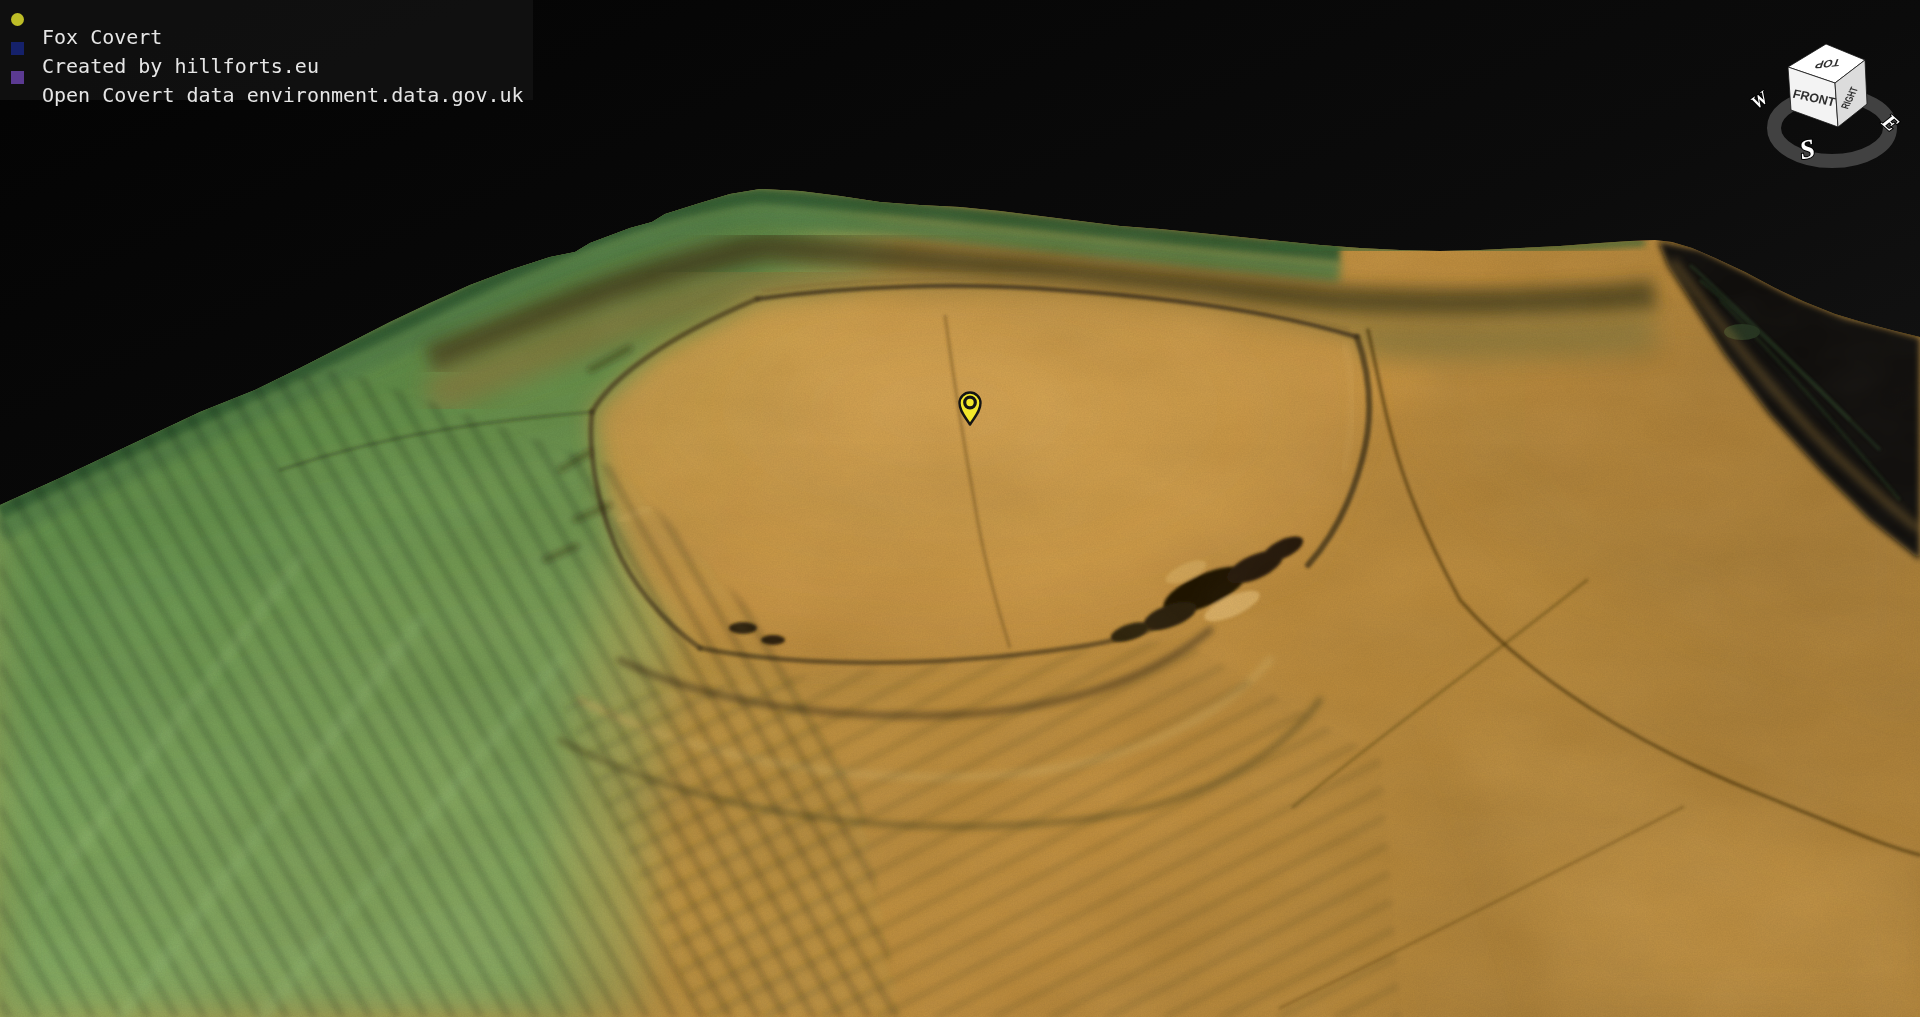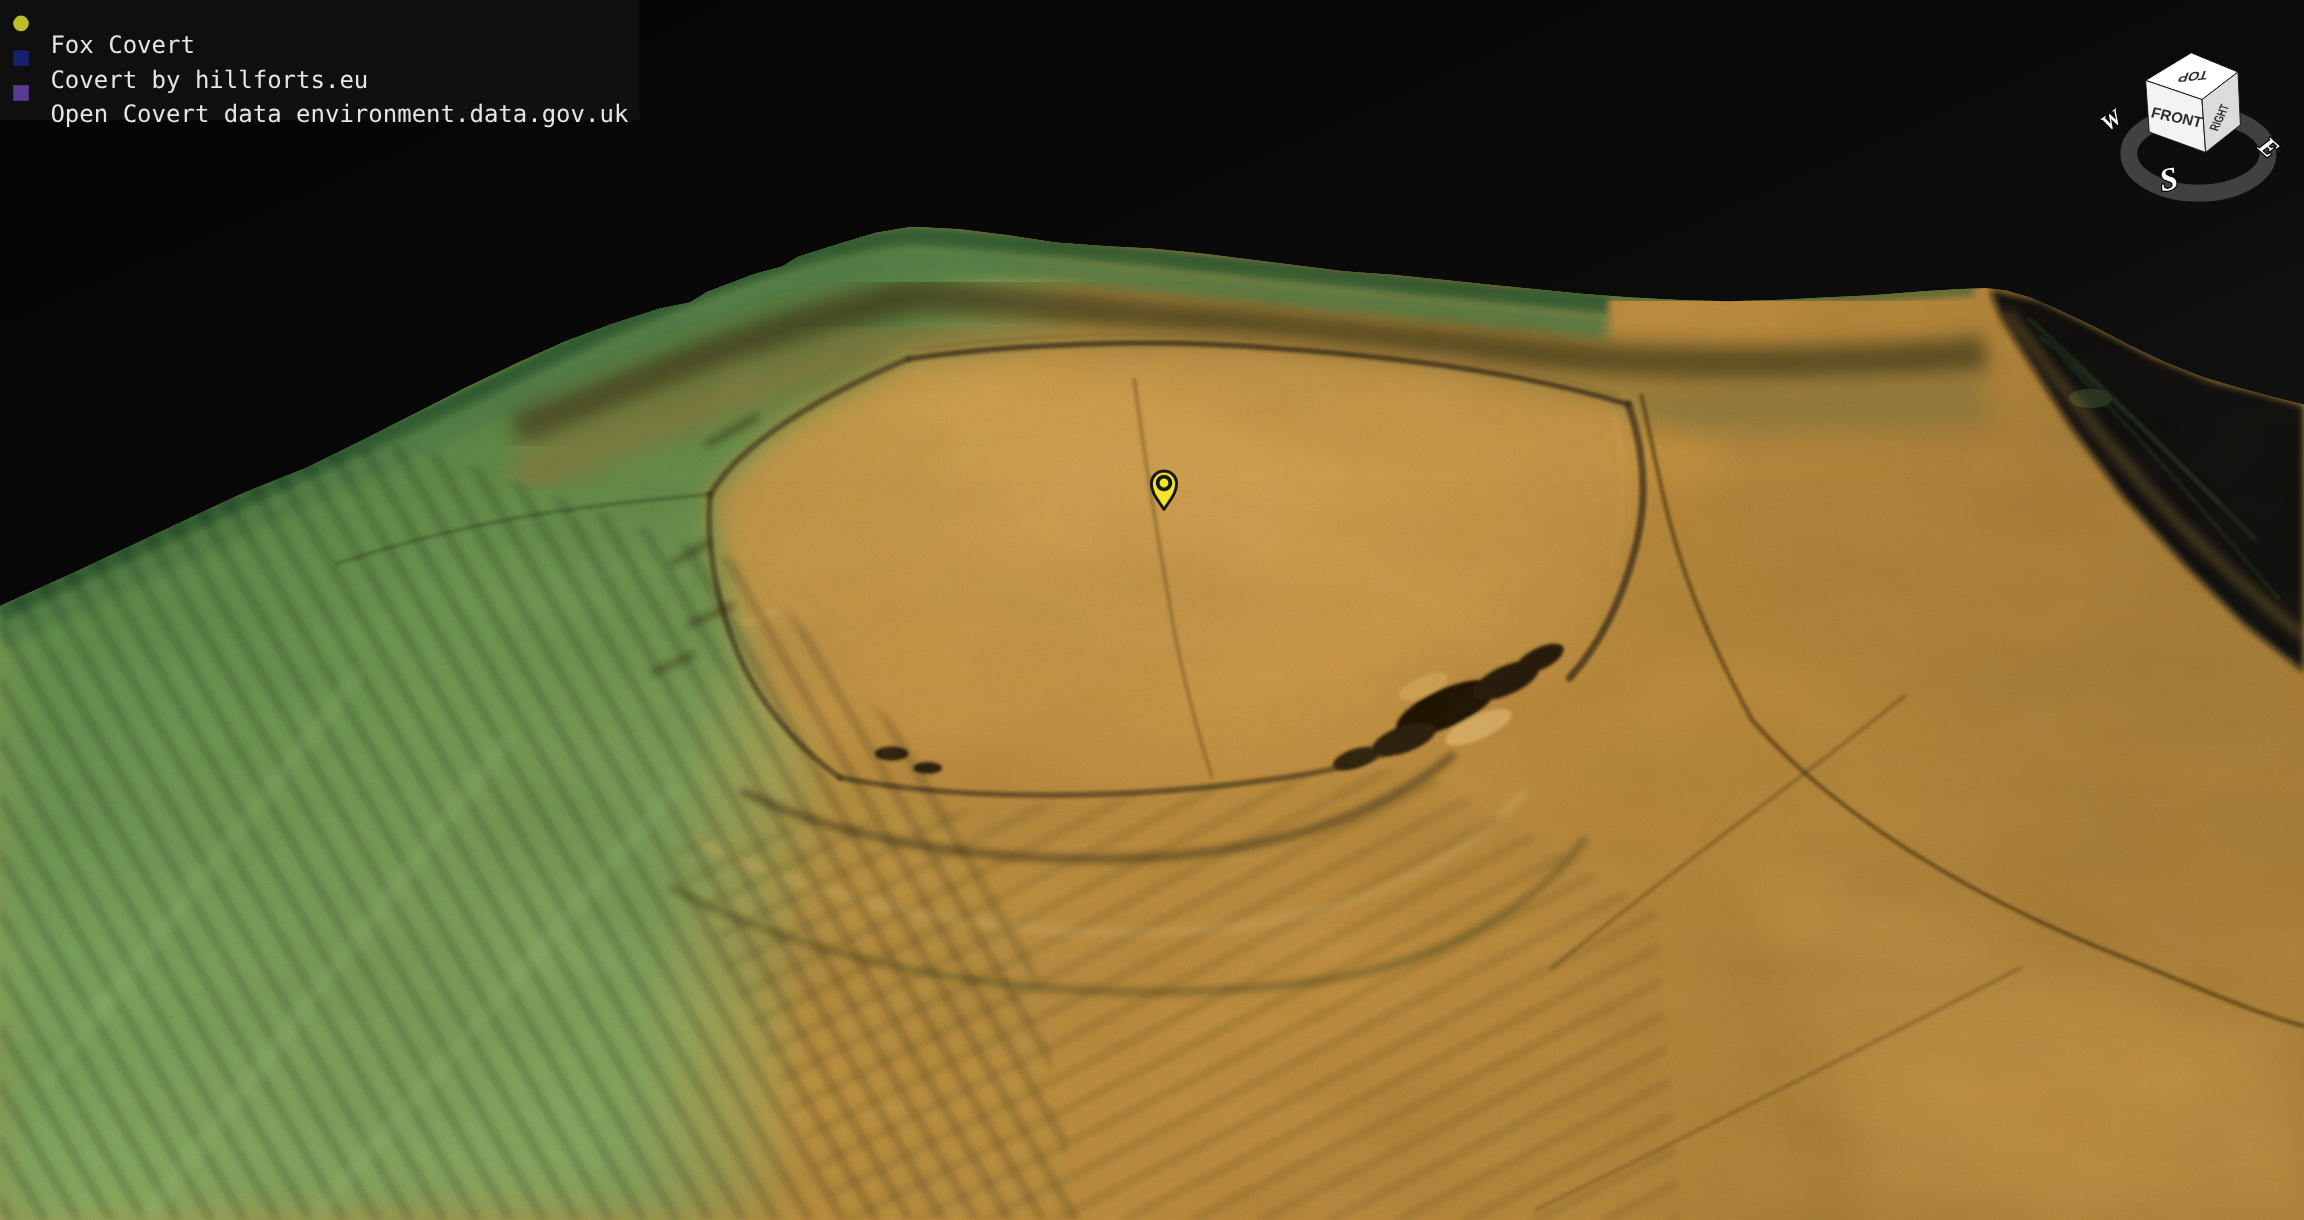--- a/index.html
+++ b/index.html
@@ -203,21 +203,21 @@
   </g>
 </svg>
 
   <div class="legend">
     <div class="row">
       <span class="lm circle" style="background-color: rgb(189, 189, 39);"></span>
       <span class="lt">Fox Covert</span>
     </div>
     <div class="row">
       <span class="lm square" style="background-color: rgb(21, 33, 107);"></span>
-      <span class="lt">Covert by hillforts.eu</span>
+      <span class="lt">Created by hillforts.eu</span>
     </div>
     <div class="row">
       <span class="lm square" style="background-color: rgb(91, 58, 146);"></span>
       <span class="lt">Open Covert data environment.data.gov.uk</span>
     </div>
   </div>
 
 </div>
 
 </body></html>

